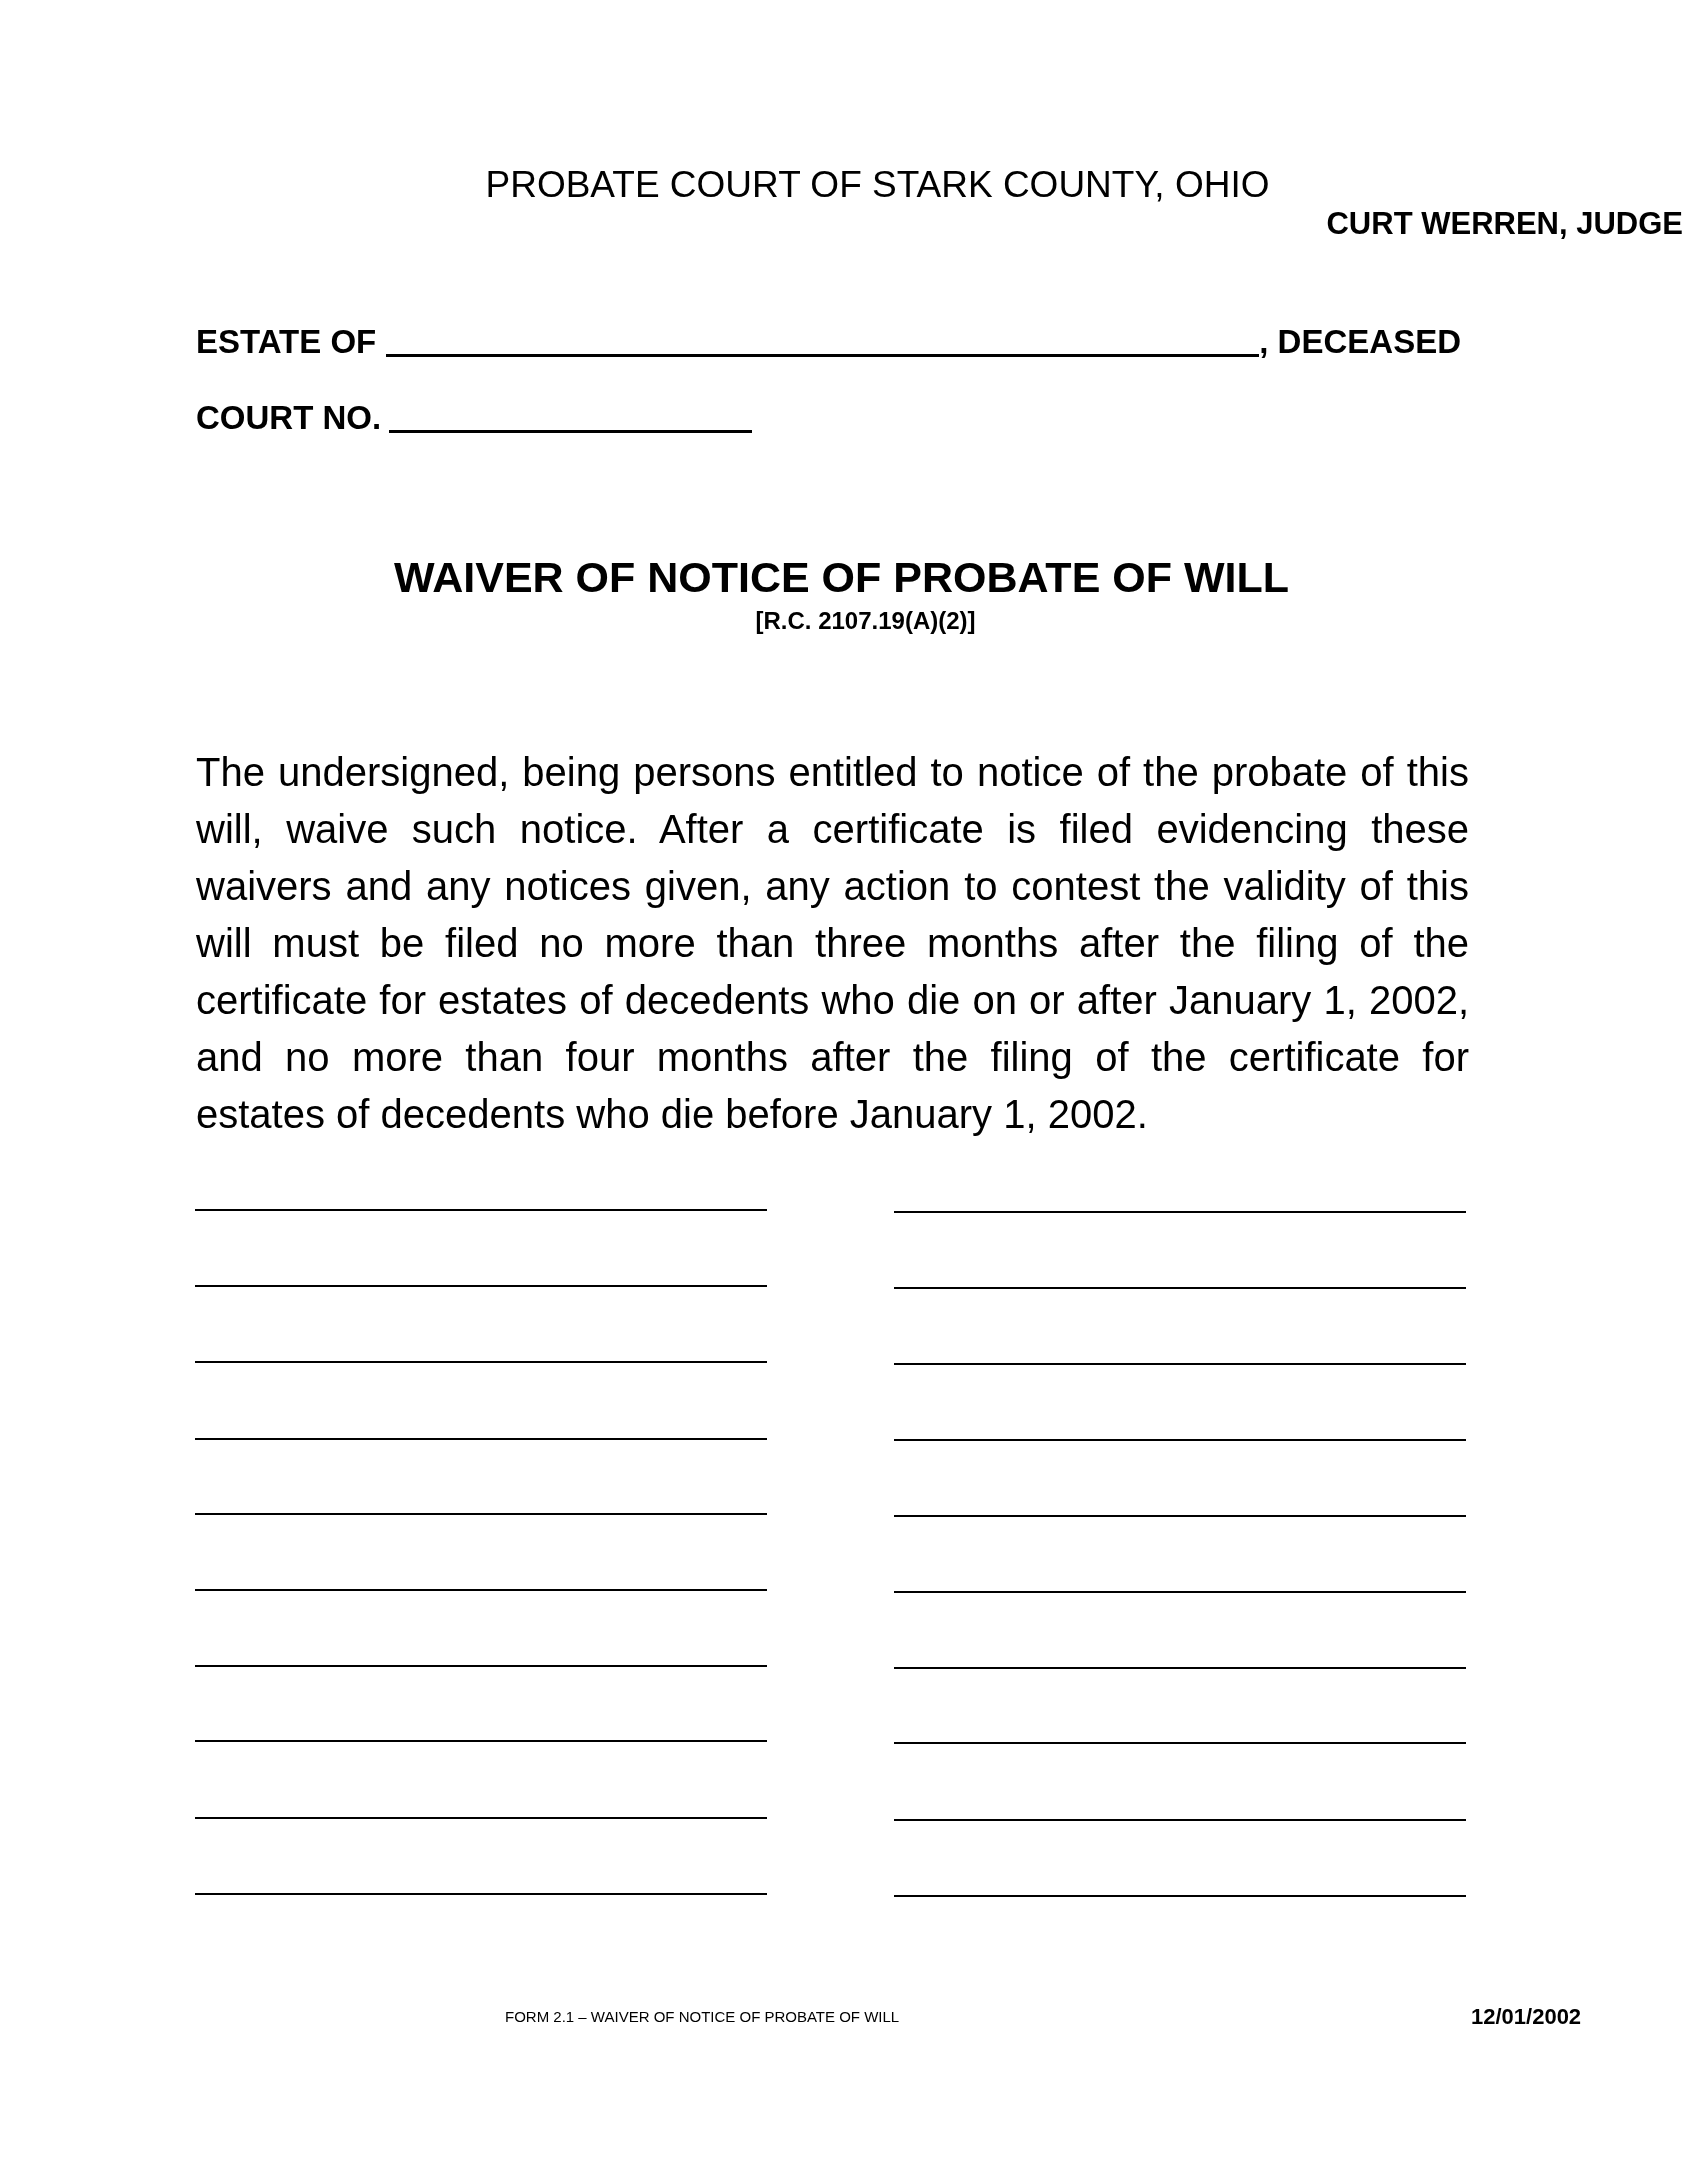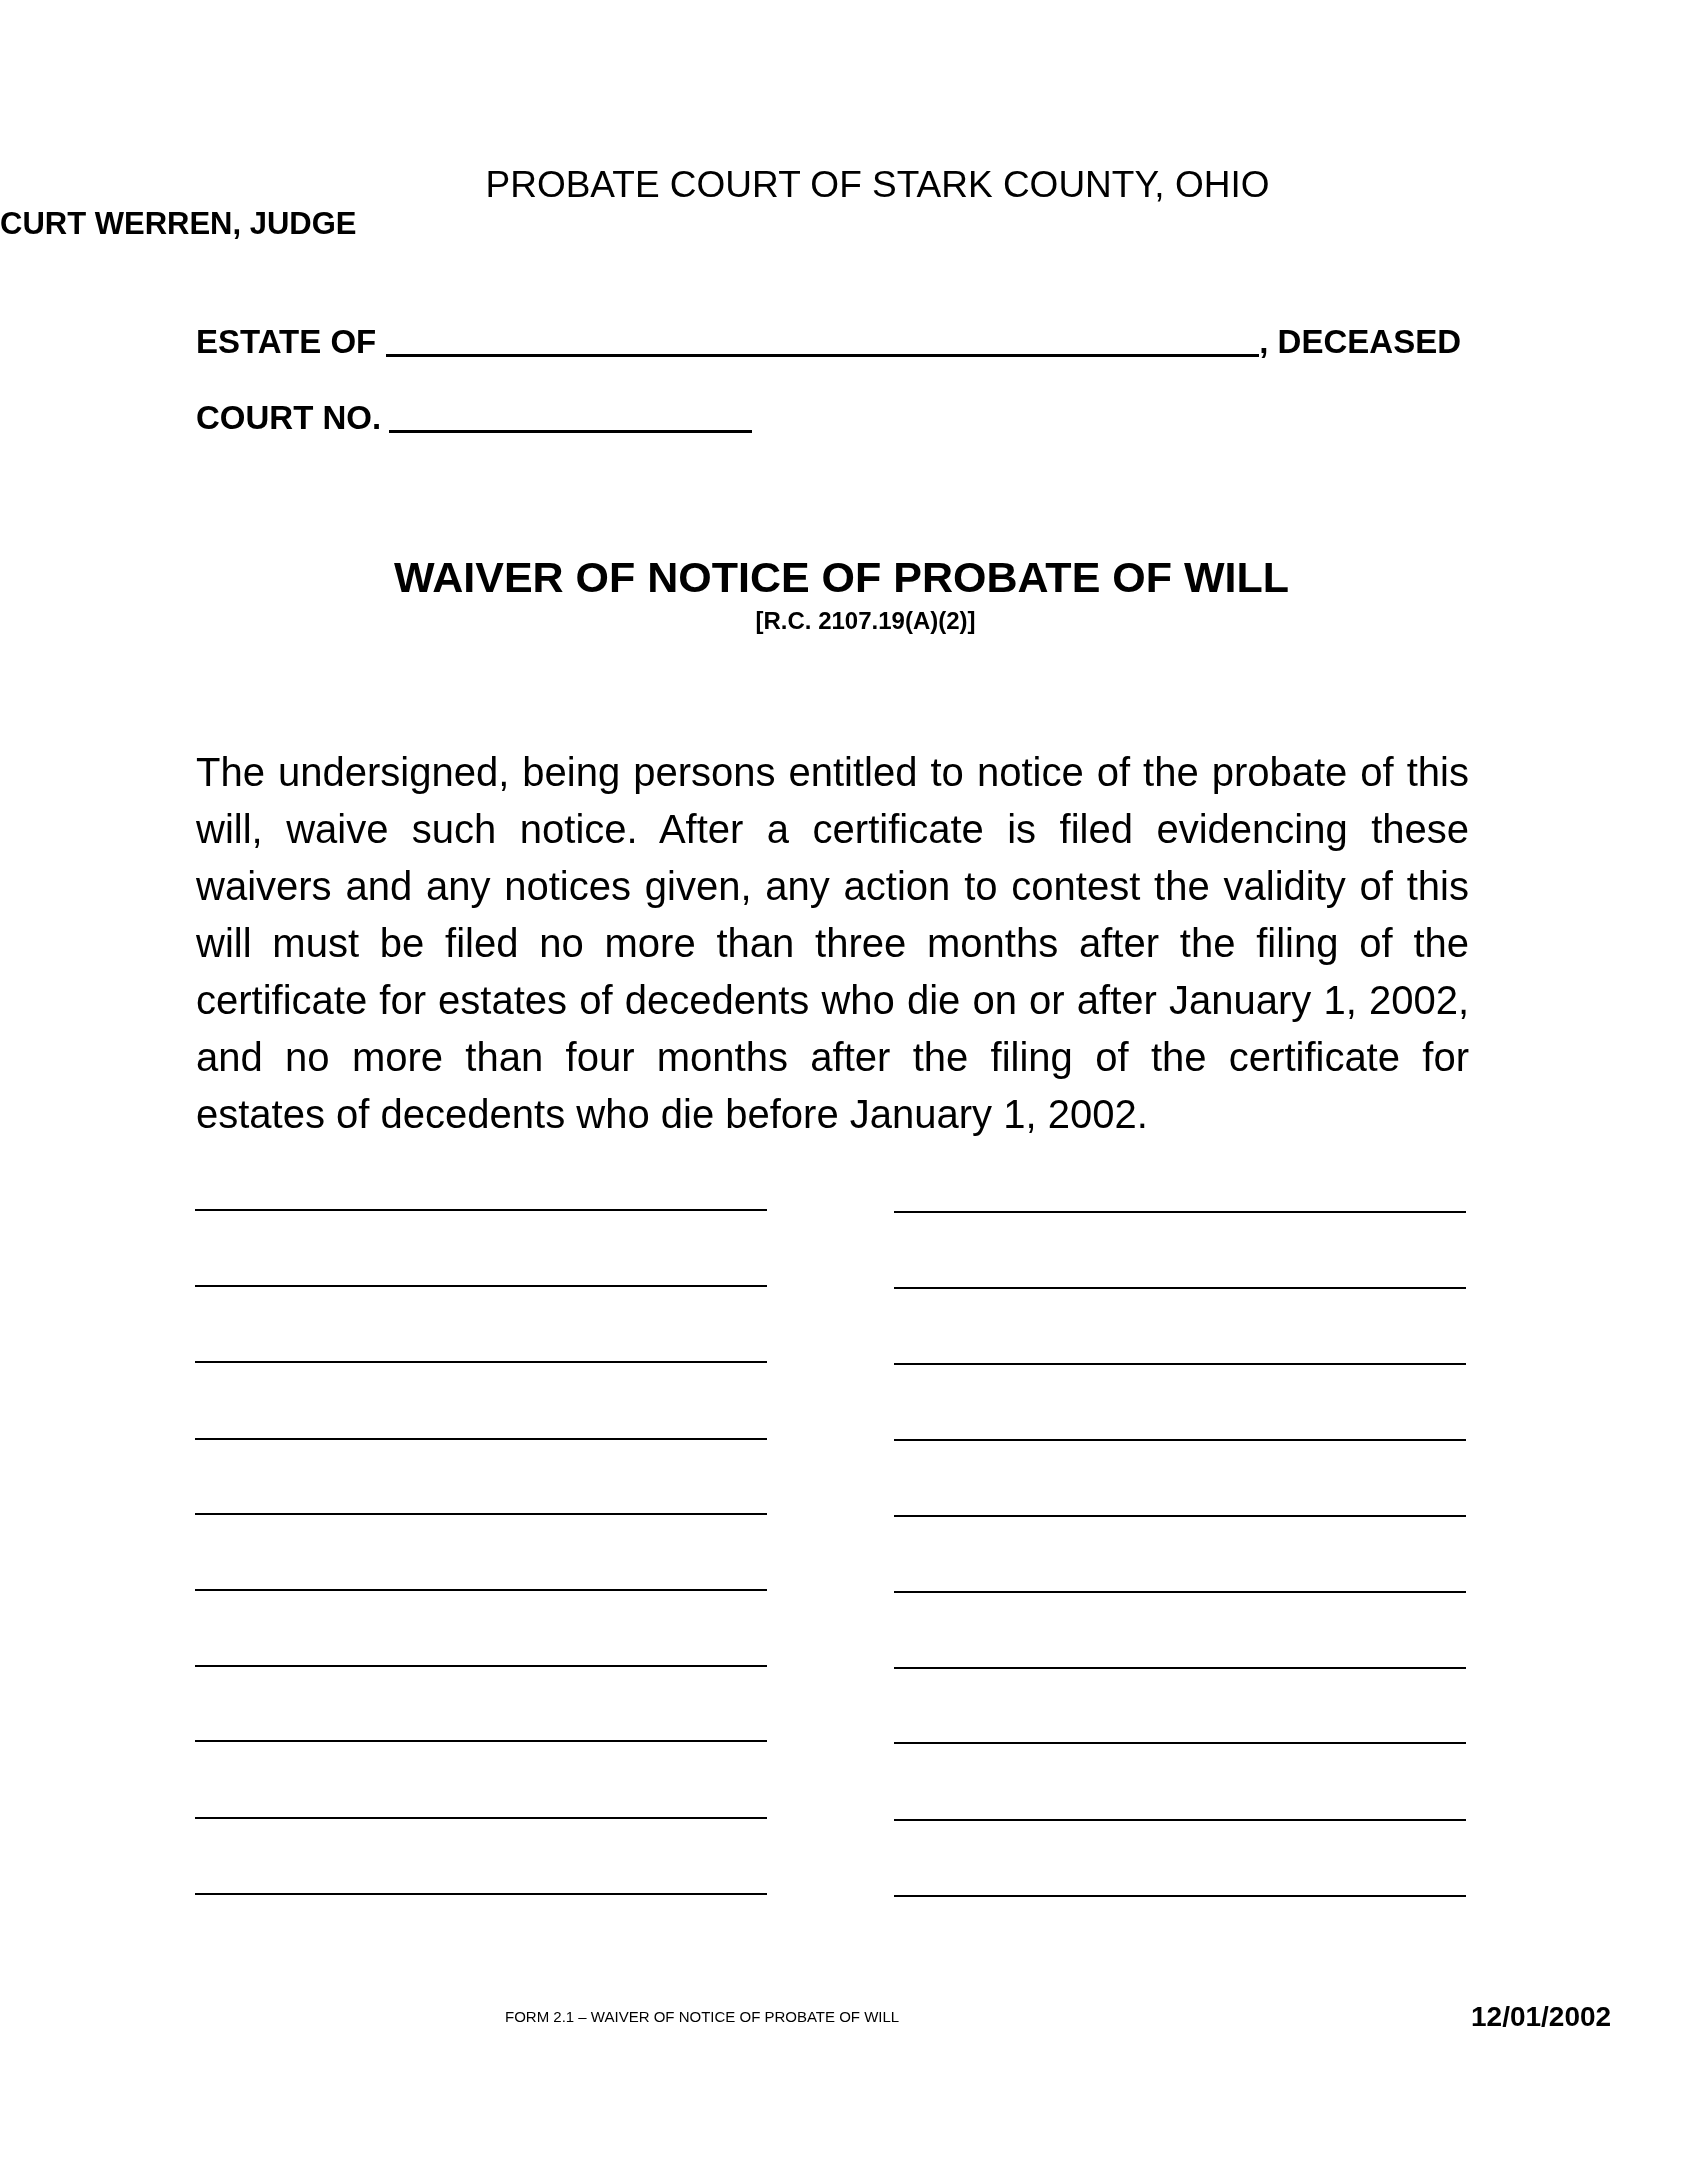--- a/index.html
+++ b/index.html
@@ -1,32 +1,32 @@
 <!DOCTYPE html>
 <html><head>
 <meta charset="utf-8">
 <style>
   html, body { margin:0; padding:0; background:#ffffff; }
   body { width:1683px; height:2178px; position:relative; overflow:hidden;
          font-family:"Liberation Sans", sans-serif; color:#000; }
   .abs { position:absolute; }
   .court { left:0; width:1683px; top:164px; text-align:center; font-size:37px; line-height:42px;margin-left:36px; }
-  .judge { left:0; width:1683px; top:206px; text-align:left; font-size:31px; font-weight:bold; line-height:36px; }
+  .judge { left:0; width:1683px; top:206px; text-align:right; font-size:31px; font-weight:bold; line-height:36px; }
   .field-row { left:196px; font-size:33px; font-weight:bold; display:flex; align-items:center; white-space:nowrap; }
   .estate-row { top:322px; }
   .case-row { top:398px; }
   .blank { display:inline-block; border-bottom:3px solid #000; height:32px; margin-bottom:4px; }
   .estate-blank { width:873px; margin-left:10px; }
   .case-blank { width:363px; margin-left:8px; }
   .title { left:0; width:1683px; top:552px; text-align:center; font-size:43px; font-weight:bold; line-height:50px; }
   .cite { left:0; width:1683px; top:606px; text-align:center; font-size:24px; font-weight:bold; line-height:30px;margin-left:24px; }
   .para { left:196px; width:1273px; top:744px; font-size:40px; line-height:57px; text-align:justify; }
   .sig { height:0; border-top:2px solid #000; width:572px; }
   .footer-form { left:505px; top:2004px; font-size:15px; font-weight:normal; line-height:26px; white-space:nowrap; }
-  .footer-date { left:1471px; top:2004px; font-size:28px; font-weight:bold; line-height:26px; }
+  .footer-date { left:1471px; top:2004px; font-size:22px; font-weight:bold; line-height:26px; }
 </style>
 </head>
 <body>
 
 <div class="abs court">PROBATE COURT OF STARK COUNTY, OHIO</div>
 <div class="abs judge">CURT WERREN, JUDGE</div>
 
 <div class="abs field-row estate-row">
   <span>ESTATE OF</span>
   <span class="blank estate-blank"></span>

